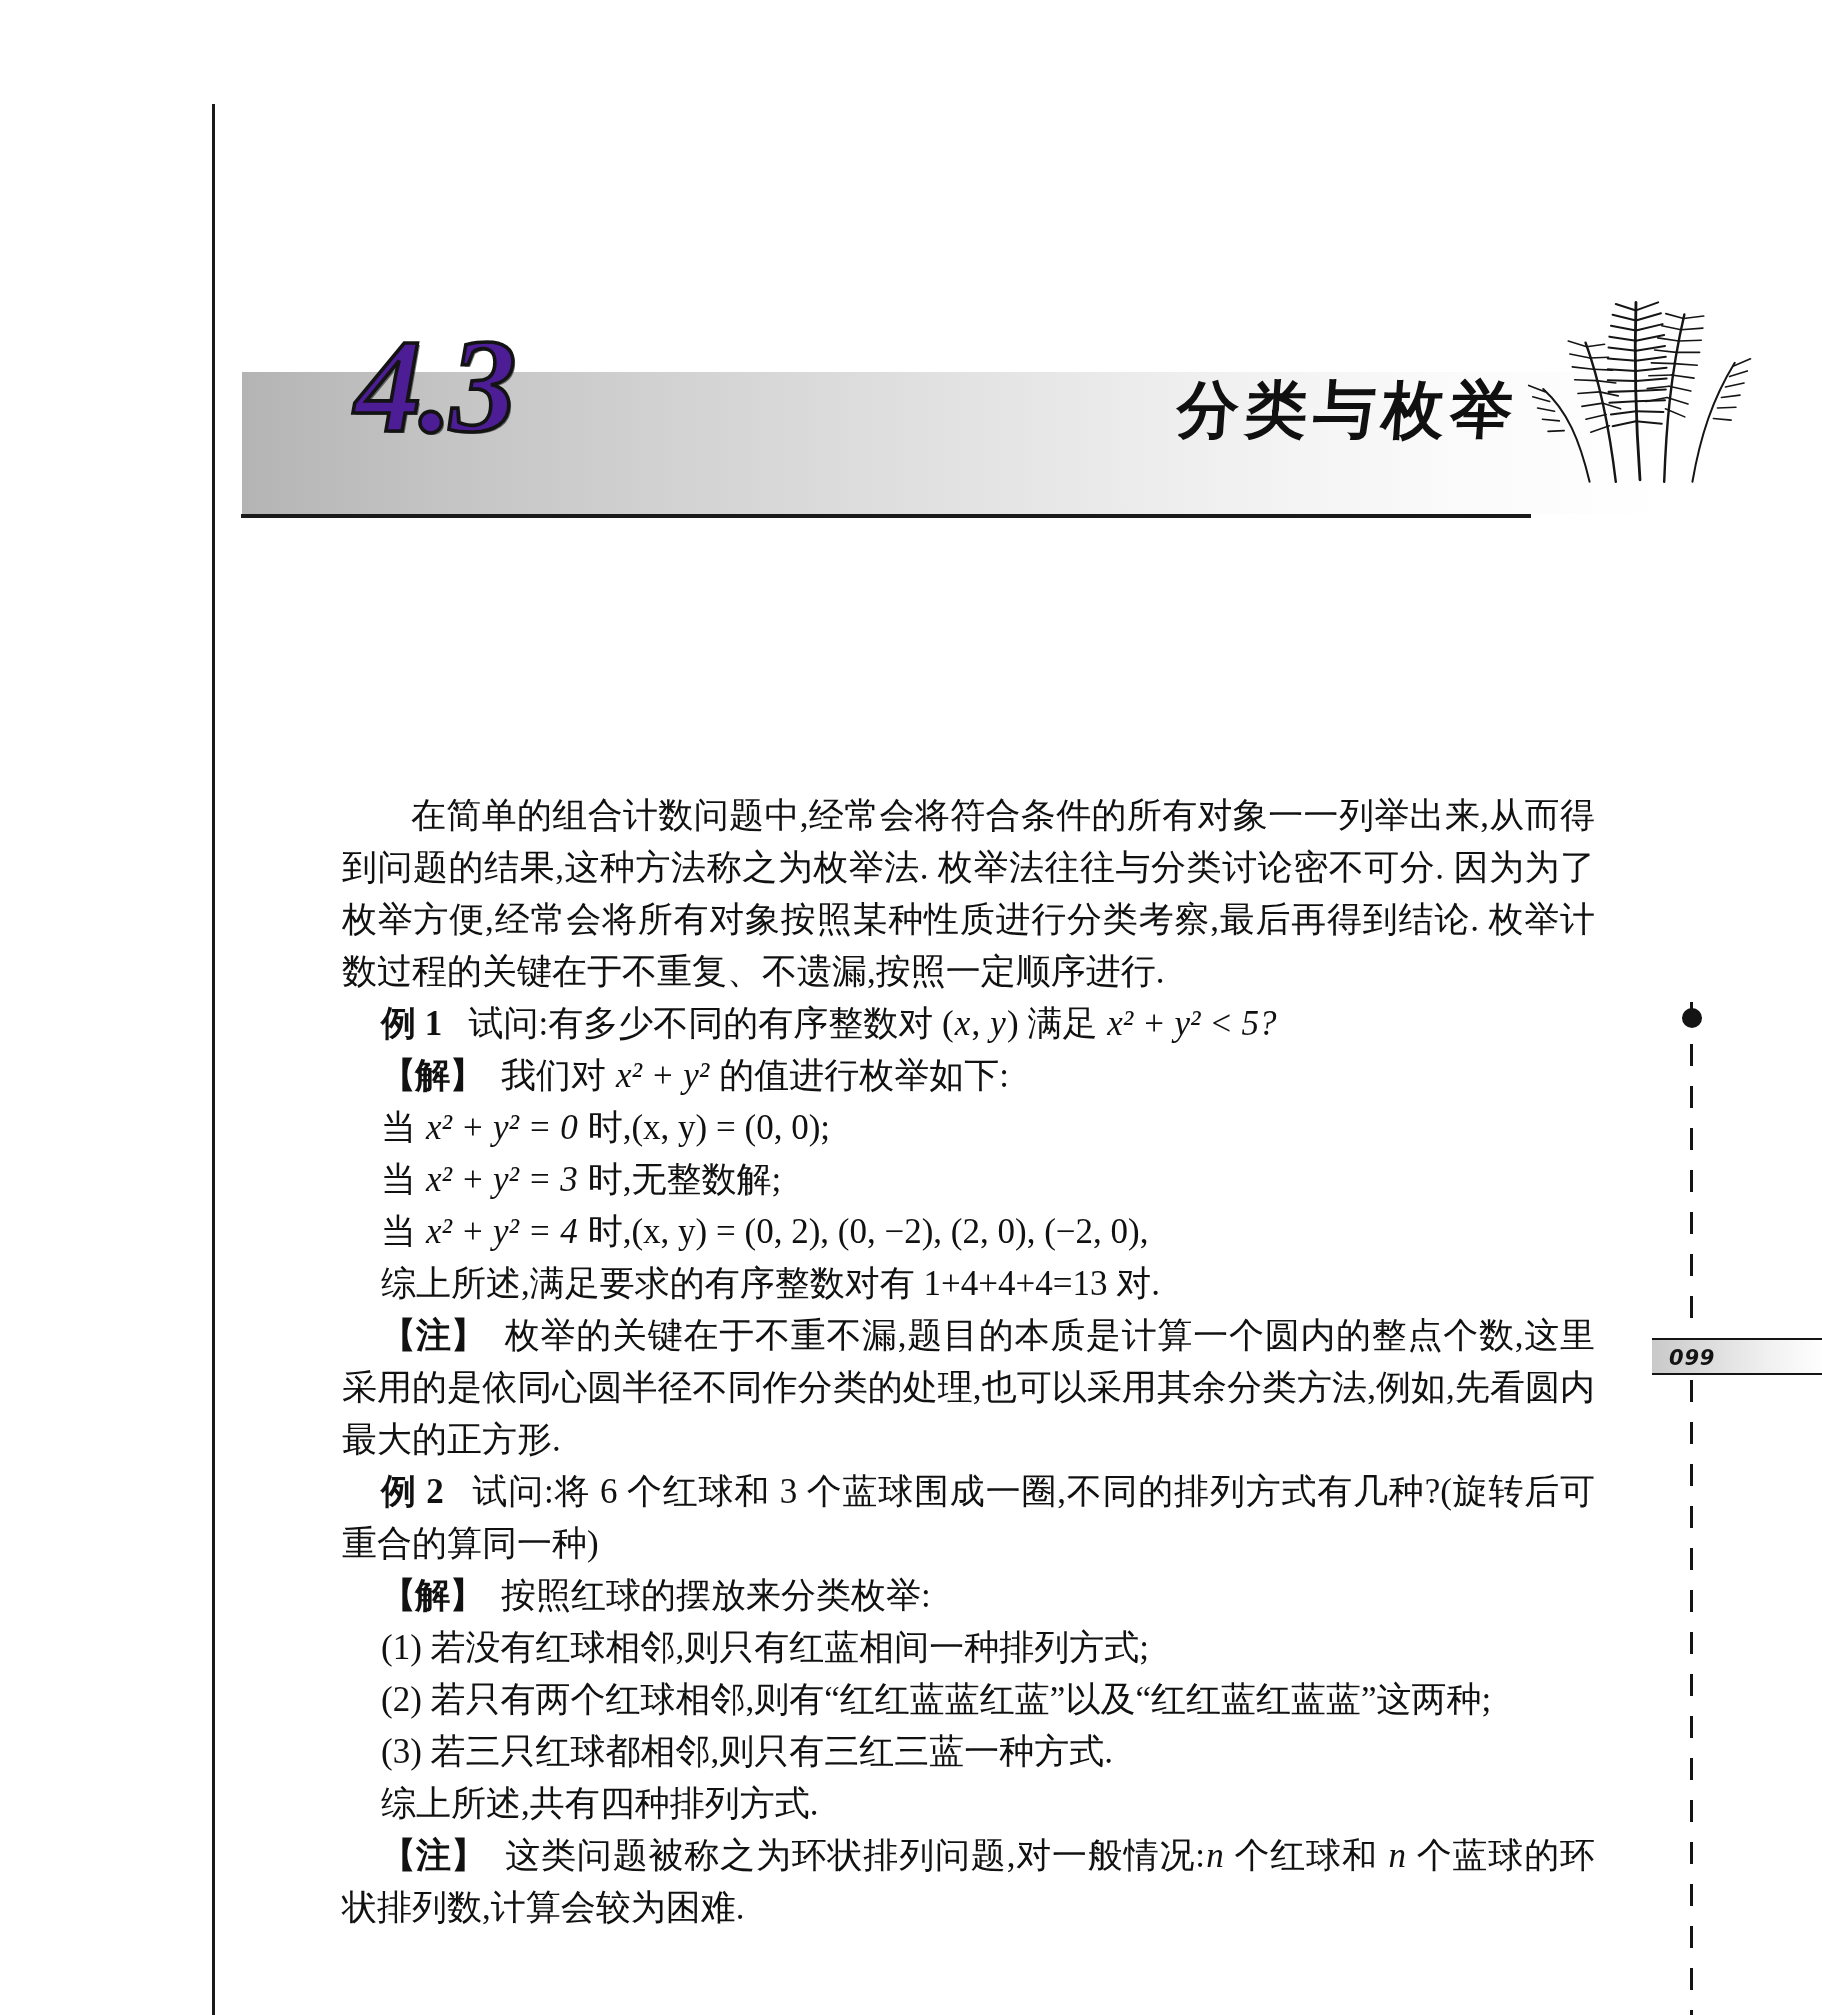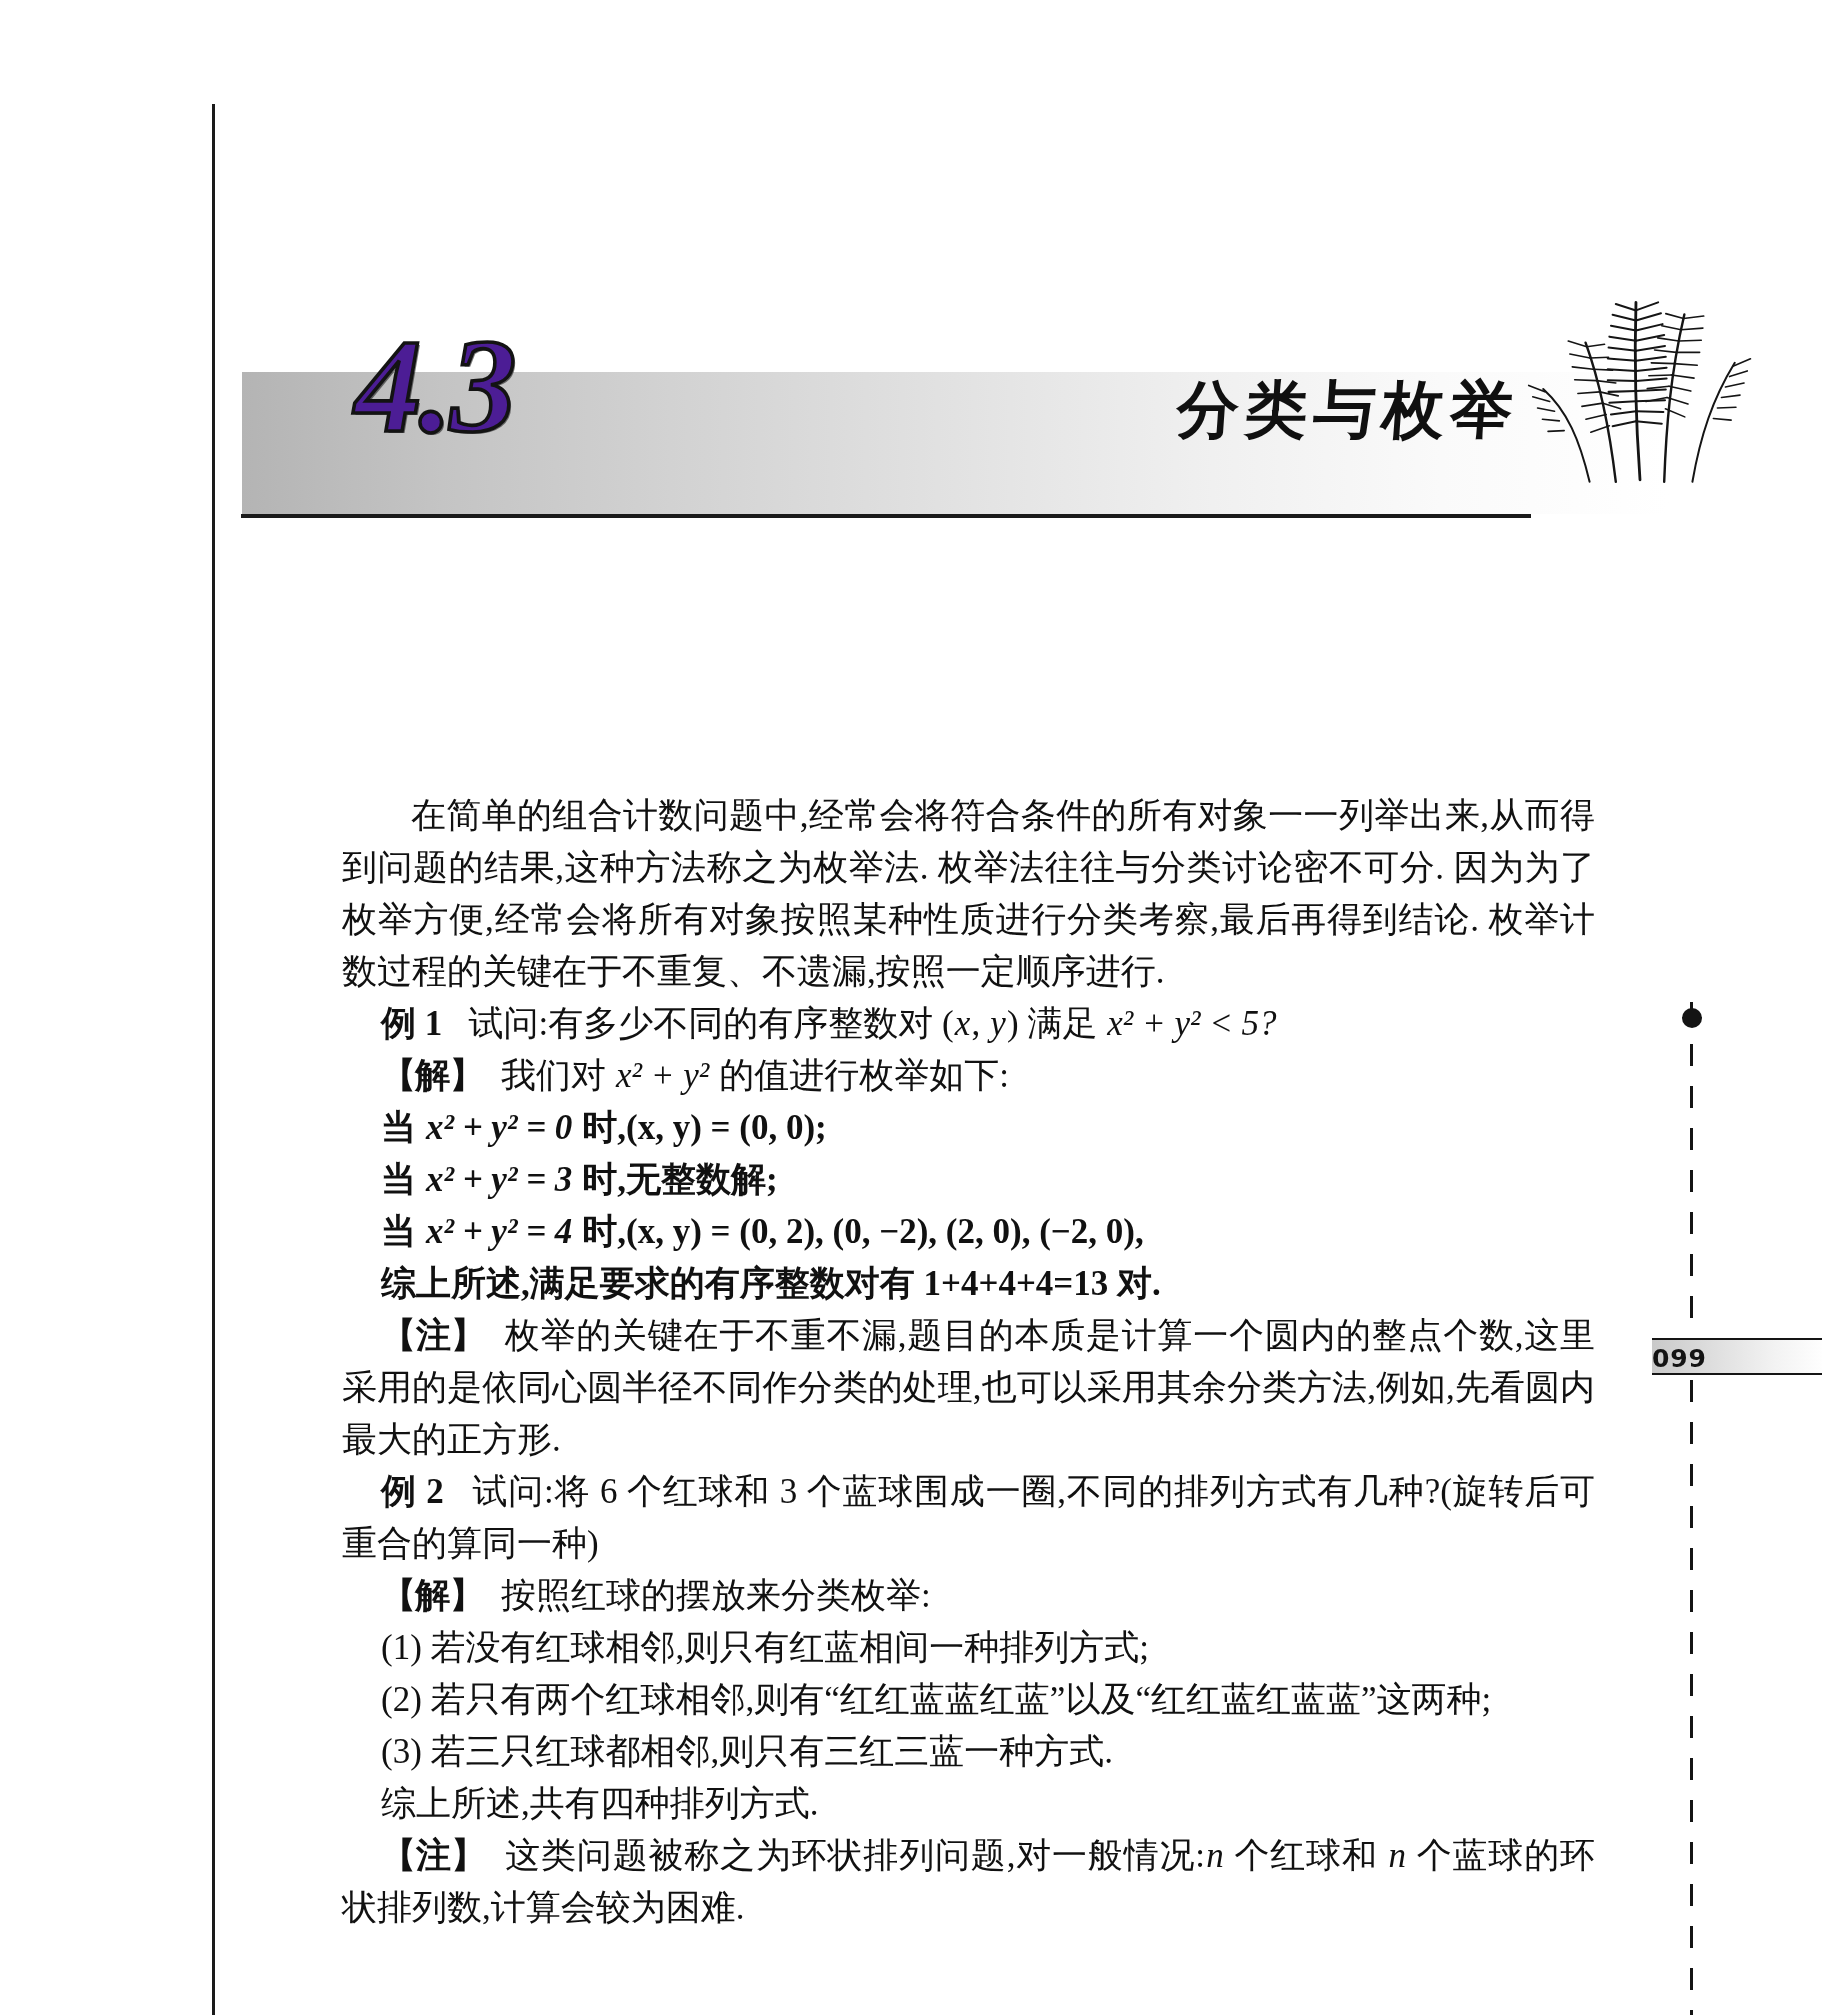--- a/index.html
+++ b/index.html
@@ -59,24 +59,24 @@
   
   .page-tab {
     position:absolute; left:1652px; top:1338px;
     width:173px; height:37px;
     background:linear-gradient(to right,#c9c9c9 0%,#dedede 35%,#f2f2f2 70%,#ffffff 100%);
     border-top:2px solid #151515;
     border-bottom:2px solid #151515;
     box-sizing:border-box;
   }
   .page-tab span {
-    position:absolute; left:0; top:1.6px;
+    position:absolute; left:17px; top:1.6px;
     font-family:"DejaVu Sans","Liberation Sans",sans-serif;
-    font-weight:700; font-size:25px; line-height:33px;
-    letter-spacing:0.8px; color:#131313;
+    font-weight:700; font-size:21px; line-height:33px;
+    letter-spacing:0.8px; color:#131313;font-style:italic;
   }
 
   
   .margin-dash {
     position:absolute; left:1690px; top:1002px;
     width:3.2px; height:1347px;
     background:repeating-linear-gradient(to bottom,#141414 0 22px,rgba(0,0,0,0) 22px 42px);
   }
   .margin-dot {
     position:absolute; left:1682px; top:1008px;
@@ -88,21 +88,21 @@
     position:absolute; left:342px; top:790px;
     width:1253px;
     font-size:35px;
     line-height:52px;
     text-align:justify;
     text-justify:inter-character;
   }
   .p { margin:0 0 0 0; }
   .indent { text-indent:69px; }
   .indent-sm { text-indent:39px; }
-  .eq-line { margin:0; padding-left:39px;font-weight:bold; }
+  .eq-line { margin:0; padding-left:39px; }
 
   
   .m {
     font-family:"Liberation Serif","DejaVu Serif",serif;
     font-style:italic;
     padding:0 1.2px;
   }
   .lbl { font-weight:700;margin-top:28px; }
   .brk { font-weight:700; letter-spacing:-0.8px; }
 </style>

